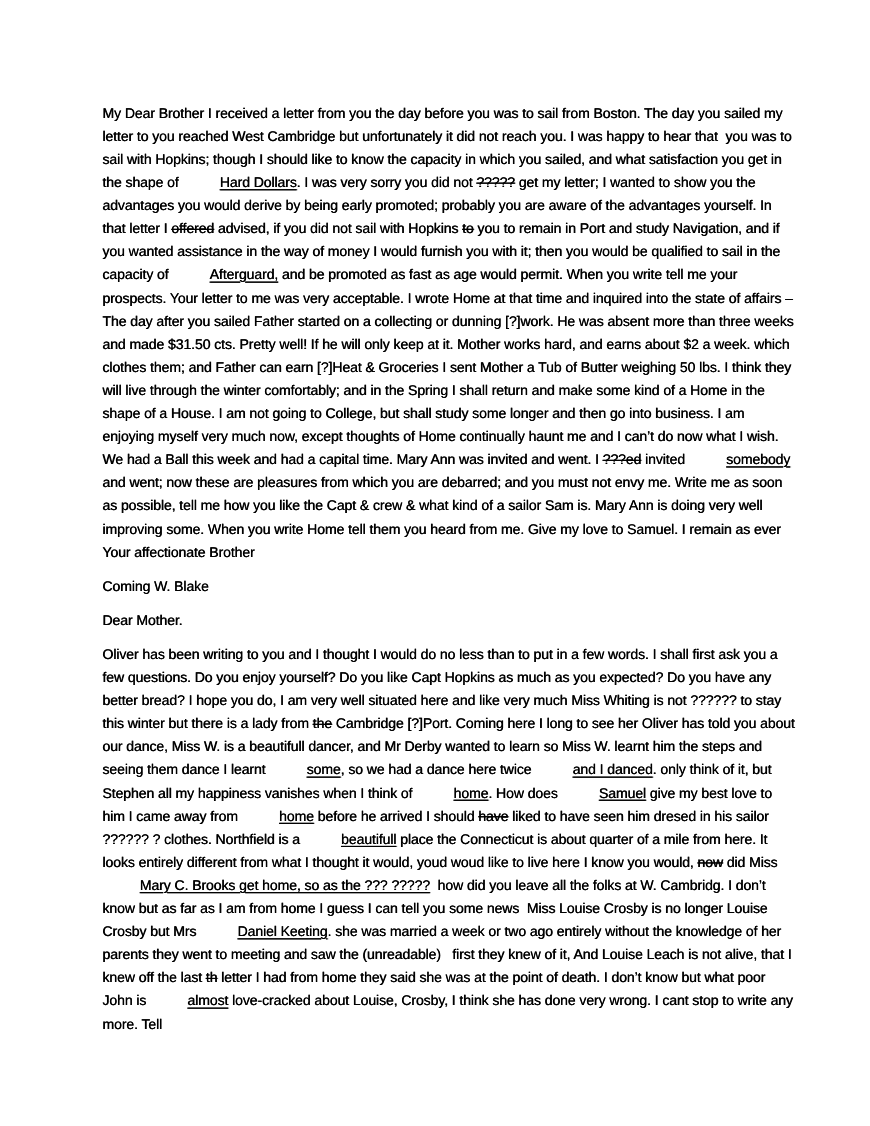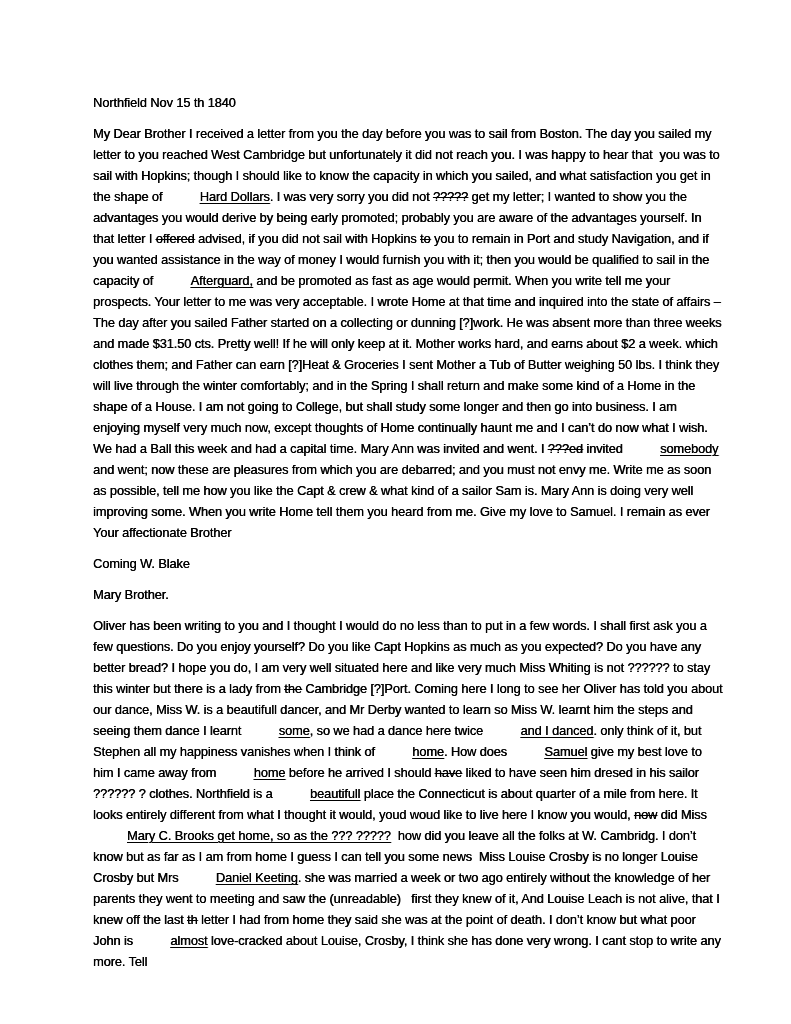--- a/index.html
+++ b/index.html
@@ -41,19 +41,18 @@
   .s {
     text-decoration: line-through;
     text-decoration-thickness: 1.2px;
   }
 </style>
 </head>
 <body>
 
 <div class="sheet">
   <div class="content">
-    <p class="dateline"><span>Northfield Nov 15 th 1840</span></p>
     <p class="para"><span>My Dear Brother I received a letter from you the day before you was to sail from Boston. The day you sailed my letter to you reached West Cambridge but unfortunately it did not reach you. I was happy to hear that  you was to sail with Hopkins; though I should like to know the capacity in which you sailed, and what satisfaction you get in the shape of </span><span class="u">Hard Dollars</span><span>. I was very sorry you did not </span><span class="s">?????</span><span> get my letter; I wanted to show you the advantages you would derive by being early promoted; probably you are aware of the advantages yourself. In that letter I </span><span class="s">offered</span><span> advised, if you did not sail with Hopkins </span><span class="s">to</span><span> you to remain in Port and study Navigation, and if you wanted assistance in the way of money I would furnish you with it; then you would be qualified to sail in the capacity of </span><span class="u">Afterguard,</span><span> and be promoted as fast as age would permit. When you write tell me your prospects. Your letter to me was very acceptable. I wrote Home at that time and inquired into the state of affairs – The day after you sailed Father started on a collecting or dunning [?]work. He was absent more than three weeks and made $31.50 cts. Pretty well! If he will only keep at it. Mother works hard, and earns about $2 a week. which clothes them; and Father can earn [?]Heat &amp; Groceries I sent Mother a Tub of Butter weighing 50 lbs. I think they will live through the winter comfortably; and in the Spring I shall return and make some kind of a Home in the shape of a House. I am not going to College, but shall study some longer and then go into business. I am enjoying myself very much now, except thoughts of Home continually haunt me and I can’t do now what I wish. We had a Ball this week and had a capital time. Mary Ann was invited and went. I </span><span class="s">???ed</span><span> invited </span><span class="u">somebody</span><span> and went; now these are pleasures from which you are debarred; and you must not envy me. Write me as soon as possible, tell me how you like the Capt &amp; crew &amp; what kind of a sailor Sam is. Mary Ann is doing very well improving some. When you write Home tell them you heard from me. Give my love to Samuel. I remain as ever Your affectionate Brother</span></p>
     <p class="signature"><span>Coming W. Blake</span></p>
-    <p class="salutation"><span>Mary Brother.</span></p>
+    <p class="salutation"><span>Dear Mother.</span></p>
     <p class="para"><span>Oliver has been writing to you and I thought I would do no less than to put in a few words. I shall first ask you a few questions. Do you enjoy yourself? Do you like Capt Hopkins as much as you expected? Do you have any better bread? I hope you do, I am very well situated here and like very much Miss Whiting is not ?????? to stay this winter but there is a lady from </span><span class="s">the</span><span> Cambridge [?]Port. Coming here I long to see her Oliver has told you about our dance, Miss W. is a beautifull dancer, and Mr Derby wanted to learn so Miss W. learnt him the steps and seeing them dance I learnt </span><span class="u">some</span><span>, so we had a dance here twice </span><span class="u">and I danced</span><span>. only think of it, but Stephen all my happiness vanishes when I think of </span><span class="u">home</span><span>. How does </span><span class="u">Samuel</span><span> give my best love to him I came away from </span><span class="u">home</span><span> before he arrived I should </span><span class="s">have</span><span> liked to have seen him dresed in his sailor ?????? ? clothes. Northfield is a </span><span class="u">beautifull</span><span> place the Connecticut is about quarter of a mile from here. It looks entirely different from what I thought it would, youd woud like to live here I know you would, </span><span class="s">now</span><span> did Miss </span><span class="u">Mary C. Brooks get home, so as the ??? ?????</span><span>  how did you leave all the folks at W. Cambridg. I don’t know but as far as I am from home I guess I can tell you some news  Miss Louise Crosby is no longer Louise Crosby but Mrs </span><span class="u">Daniel Keeting</span><span>. she was married a week or two ago entirely without the knowledge of her parents they went to meeting and saw the (unreadable)   first they knew of it, And Louise Leach is not alive, that I knew off the last </span><span class="s">th</span><span> letter I had from home they said she was at the point of death. I don’t know but what poor John is </span><span class="u">almost</span><span> love-cracked about Louise, Crosby, I think she has done very wrong. I cant stop to write any more. Tell</span></p>
   </div>
 </div>
 
 </body></html>

